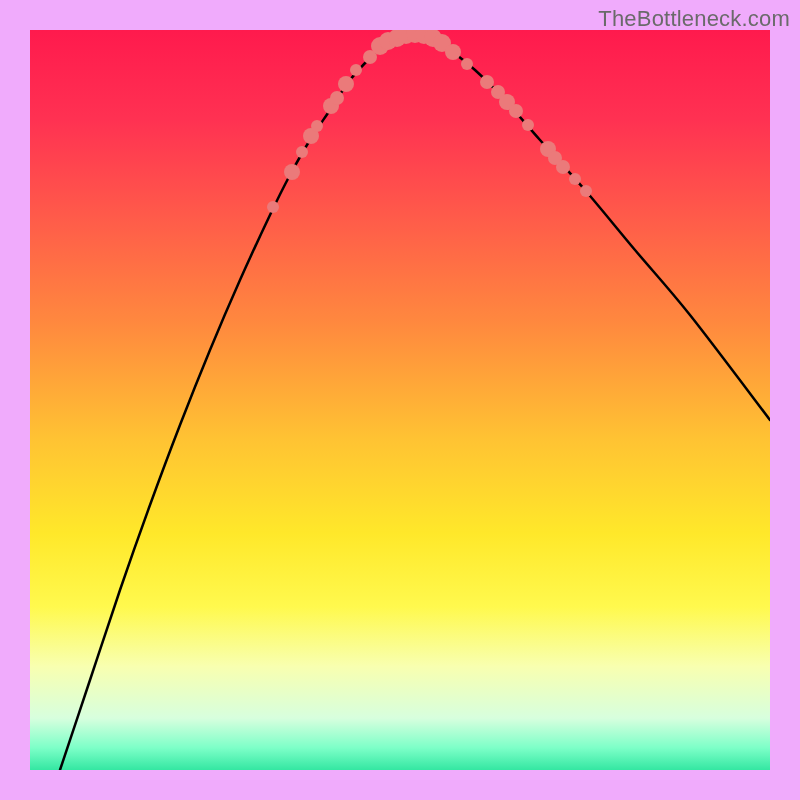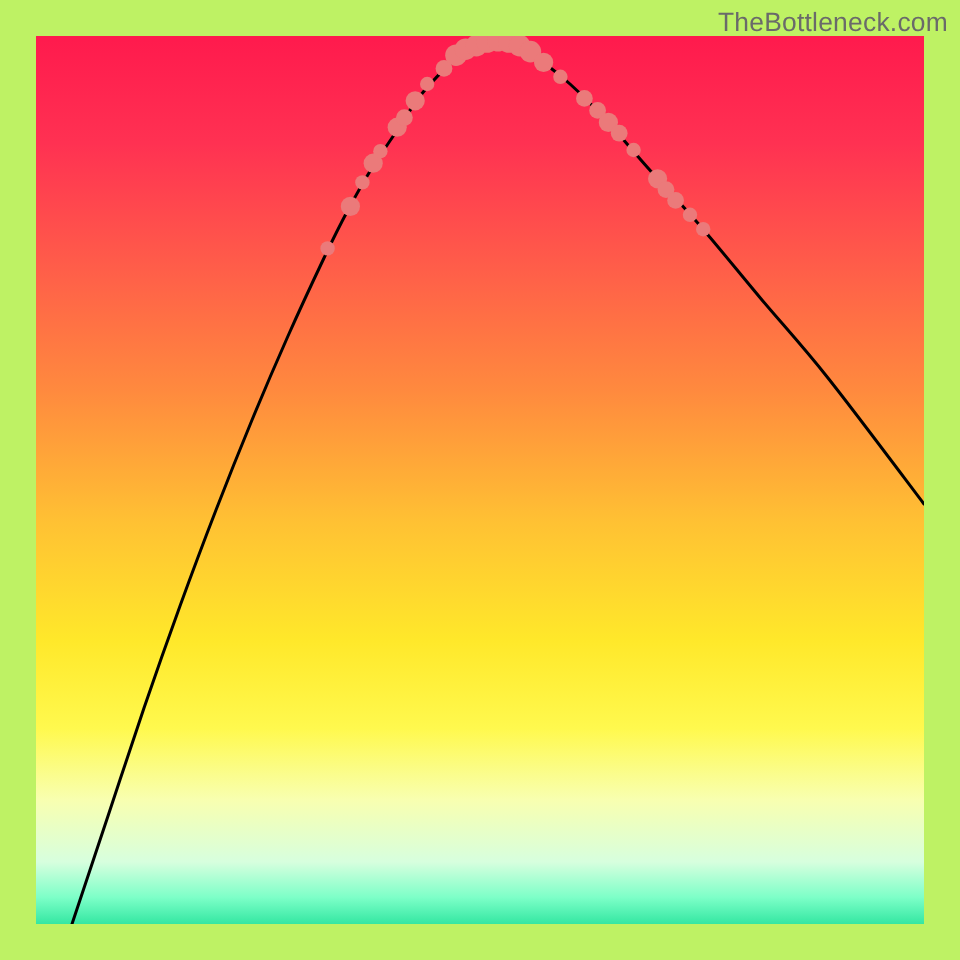--- a/index.html
+++ b/index.html
@@ -10,21 +10,21 @@
     overflow: hidden;
     background: #000;
     font-family: Arial, Helvetica, sans-serif;
   }
   .frame {
     position: absolute;
     top: 0;
     left: 0;
     width: 800px;
     height: 800px;
-    background: #bef264;
+    background: #f0abfc;
   }
   .plot {
     position: absolute;
     top: 30px;
     left: 30px;
     width: 740px;
     height: 740px;
     overflow: hidden;
   }
   .watermark {

